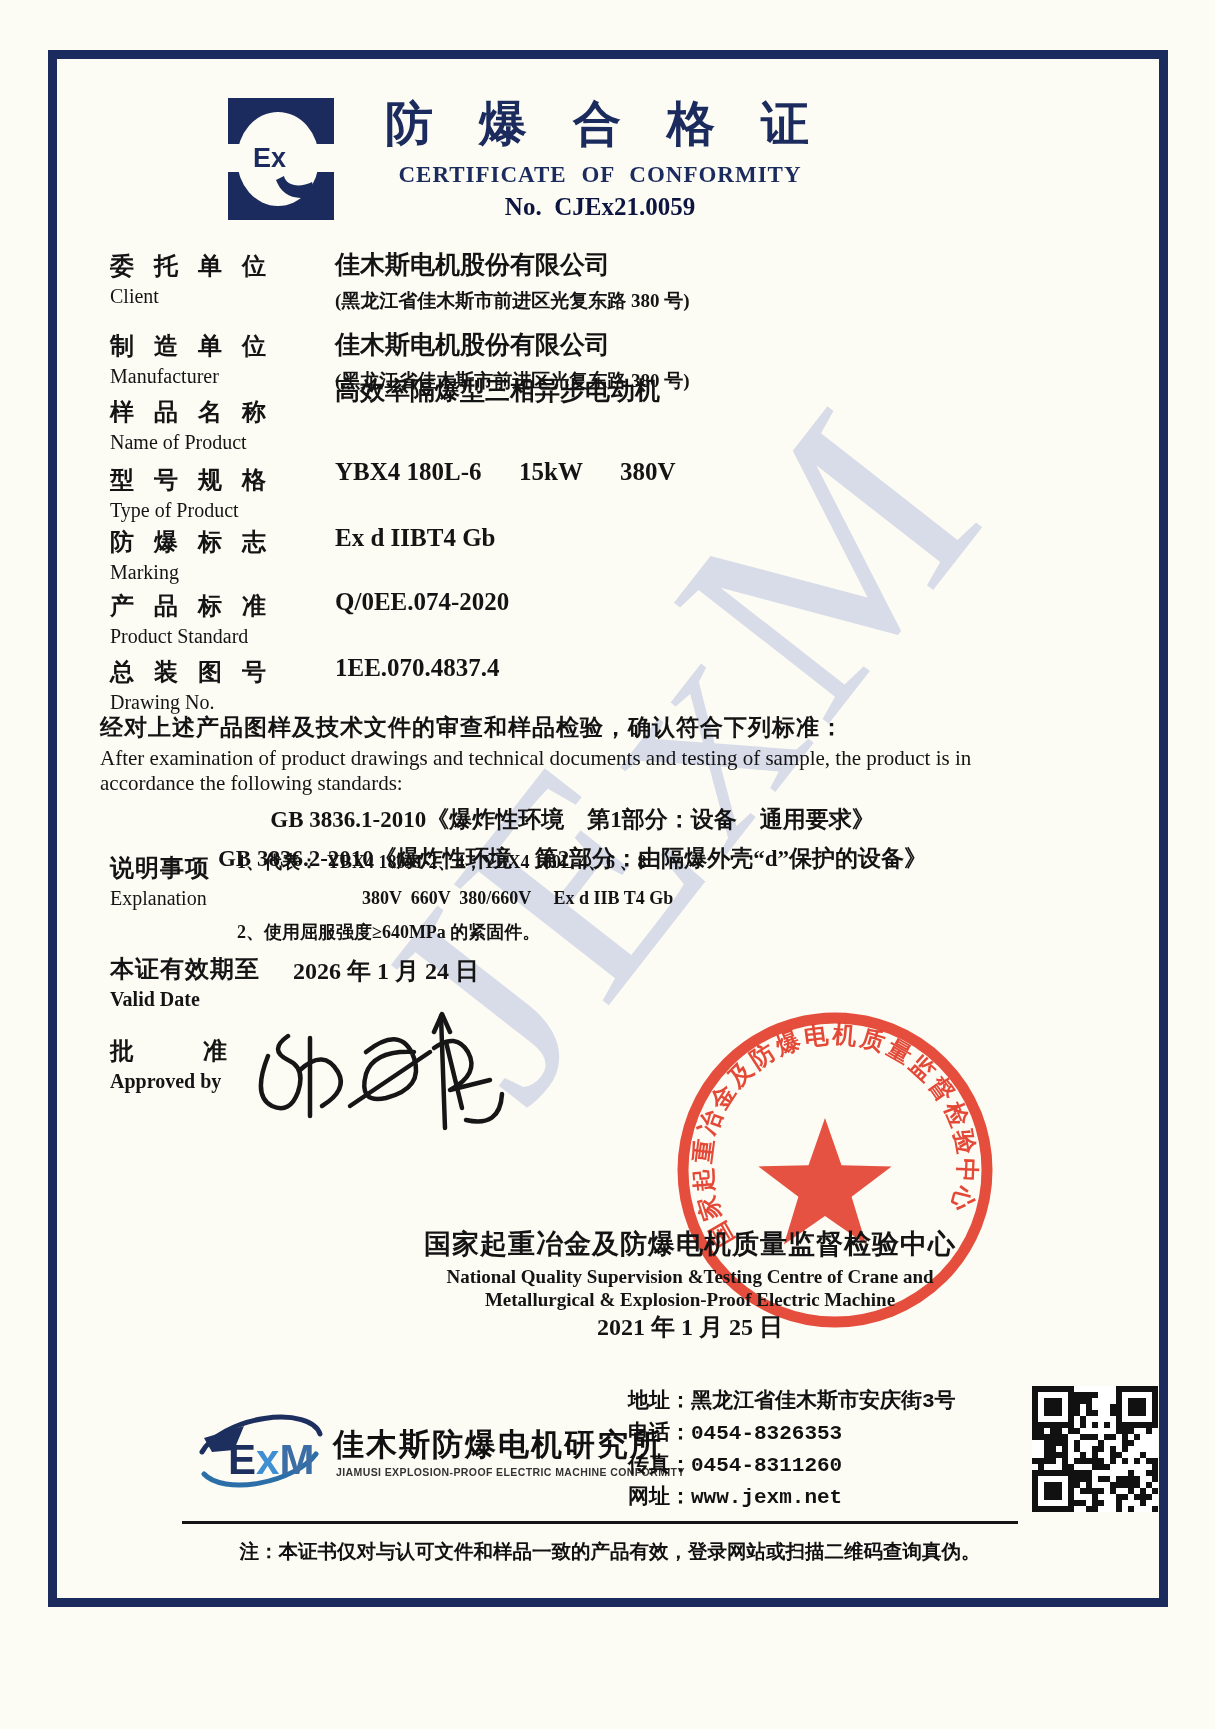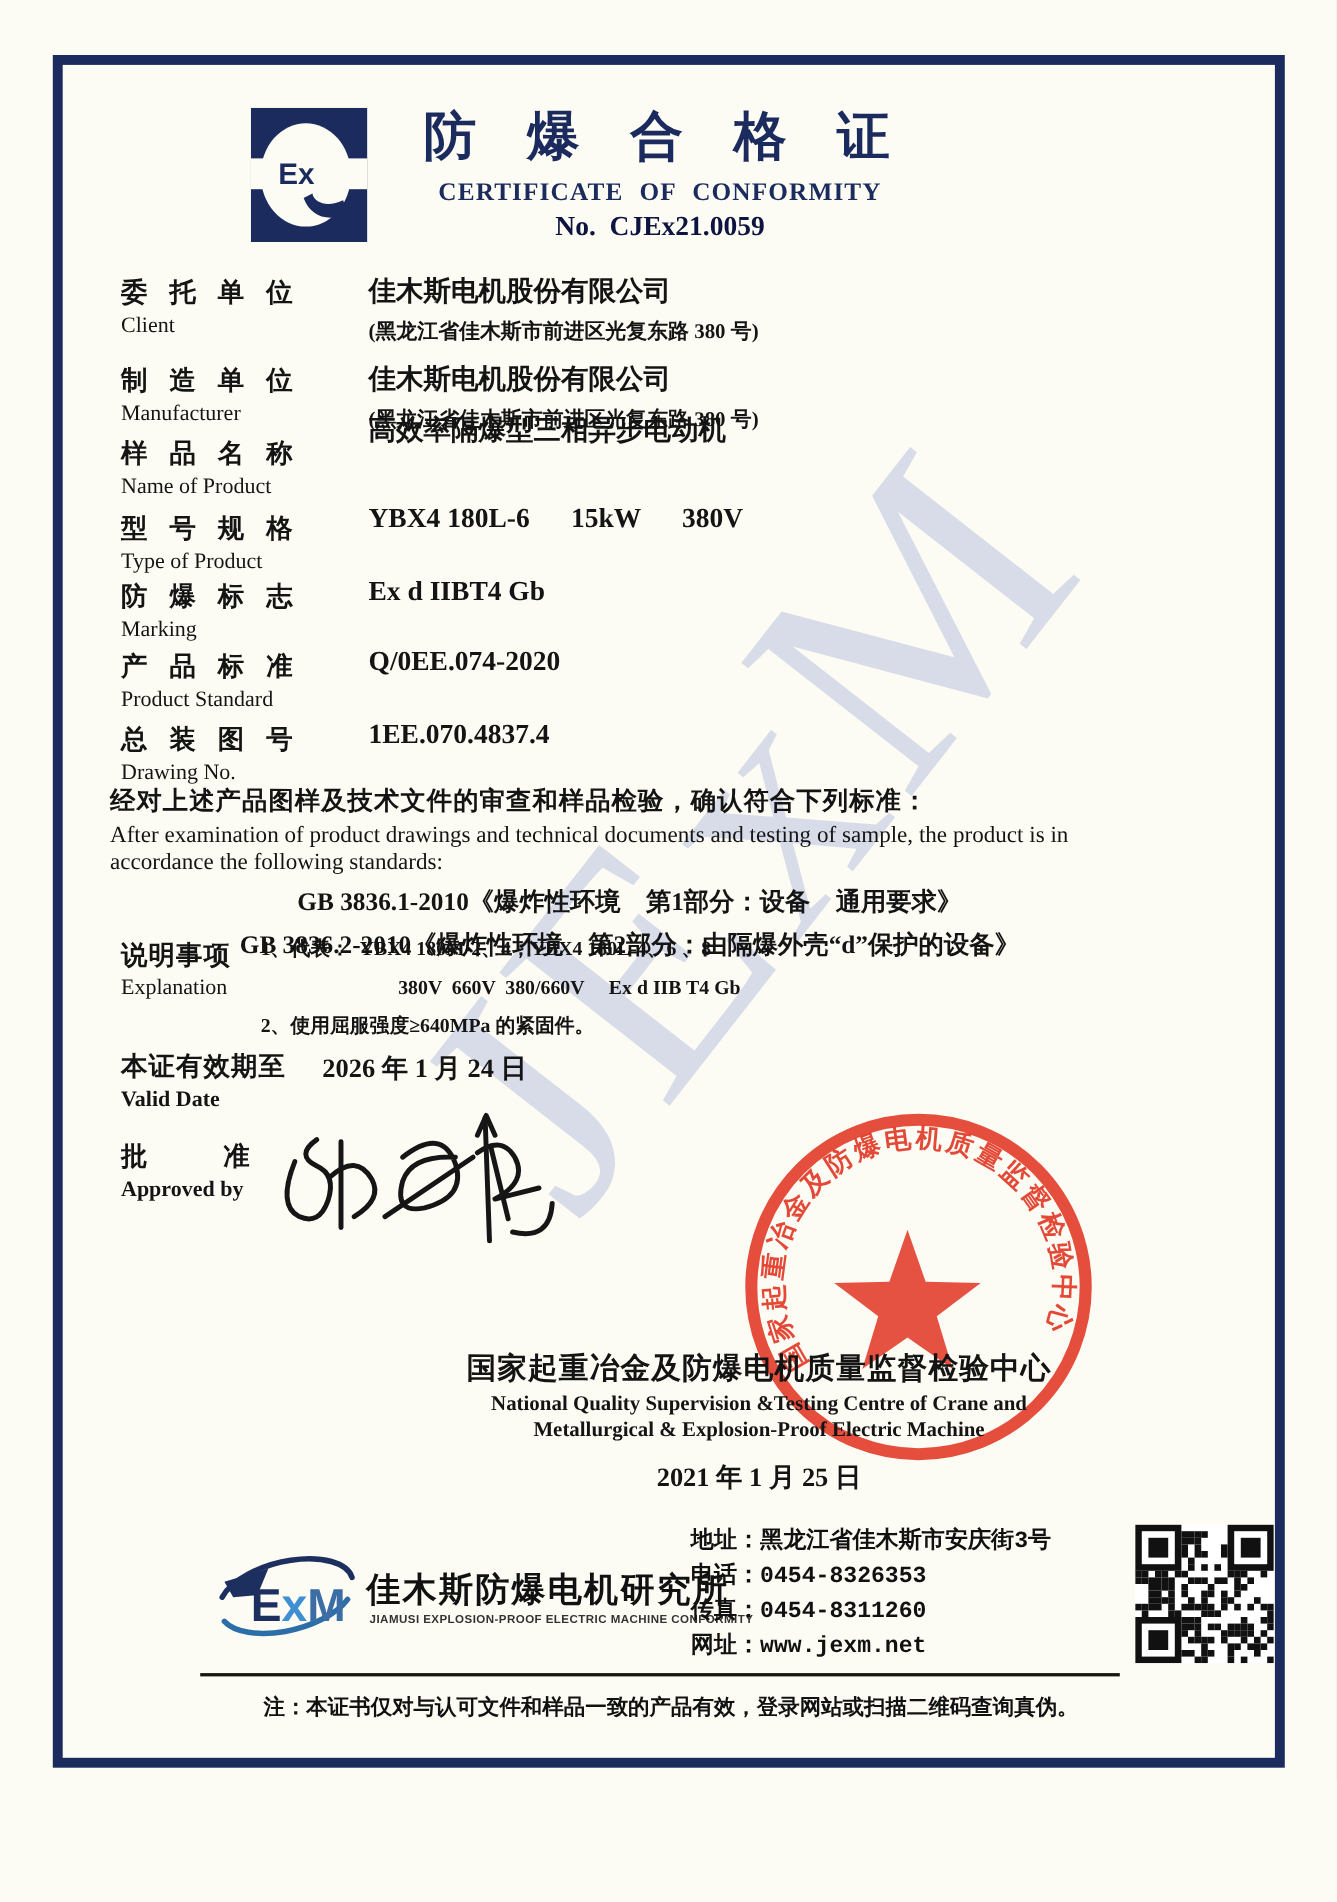--- a/index.html
+++ b/index.html
@@ -37,21 +37,21 @@
   .exp-line{font-size:18px;font-weight:700;white-space:pre;}
 
   .valid-label{left:110px;top:953px;}
   .valid-value{left:293px;top:955px;font-size:24px;font-weight:700;white-space:pre;}
 
   .appr-label{left:110px;top:1035px;}
 
   .center-block{left:360px;top:1226px;width:660px;text-align:center;}
   .center-name{font-size:27px;font-weight:700;letter-spacing:1px;}
   .center-en{font-size:19px;font-weight:700;line-height:23px;margin-top:3px;}
-  .center-date{margin-top:16px;font-size:24px;font-weight:700;white-space:pre;}
+  .center-date{font-size:24px;font-weight:700;white-space:pre;}
 
   
   .inst-zh{left:333px;top:1424px;font-family:"Liberation Sans","DejaVu Sans",sans-serif;
            font-size:31px;font-weight:700;letter-spacing:2px;color:#111;}
   .inst-en{left:336px;top:1466px;font-family:"Liberation Sans","DejaVu Sans",sans-serif;
            font-size:10.5px;font-weight:600;letter-spacing:0.4px;color:#333;}
   .contact{left:628px;top:1386px;font-family:Liberation Mono, monospace;
            font-size:21px;font-weight:600;line-height:32px;color:#111;}
   .qr{left:1032px;top:1386px;width:126px;height:126px;background:#fff;}
   .sep{left:182px;top:1521px;width:836px;height:3px;background:#151515;}

